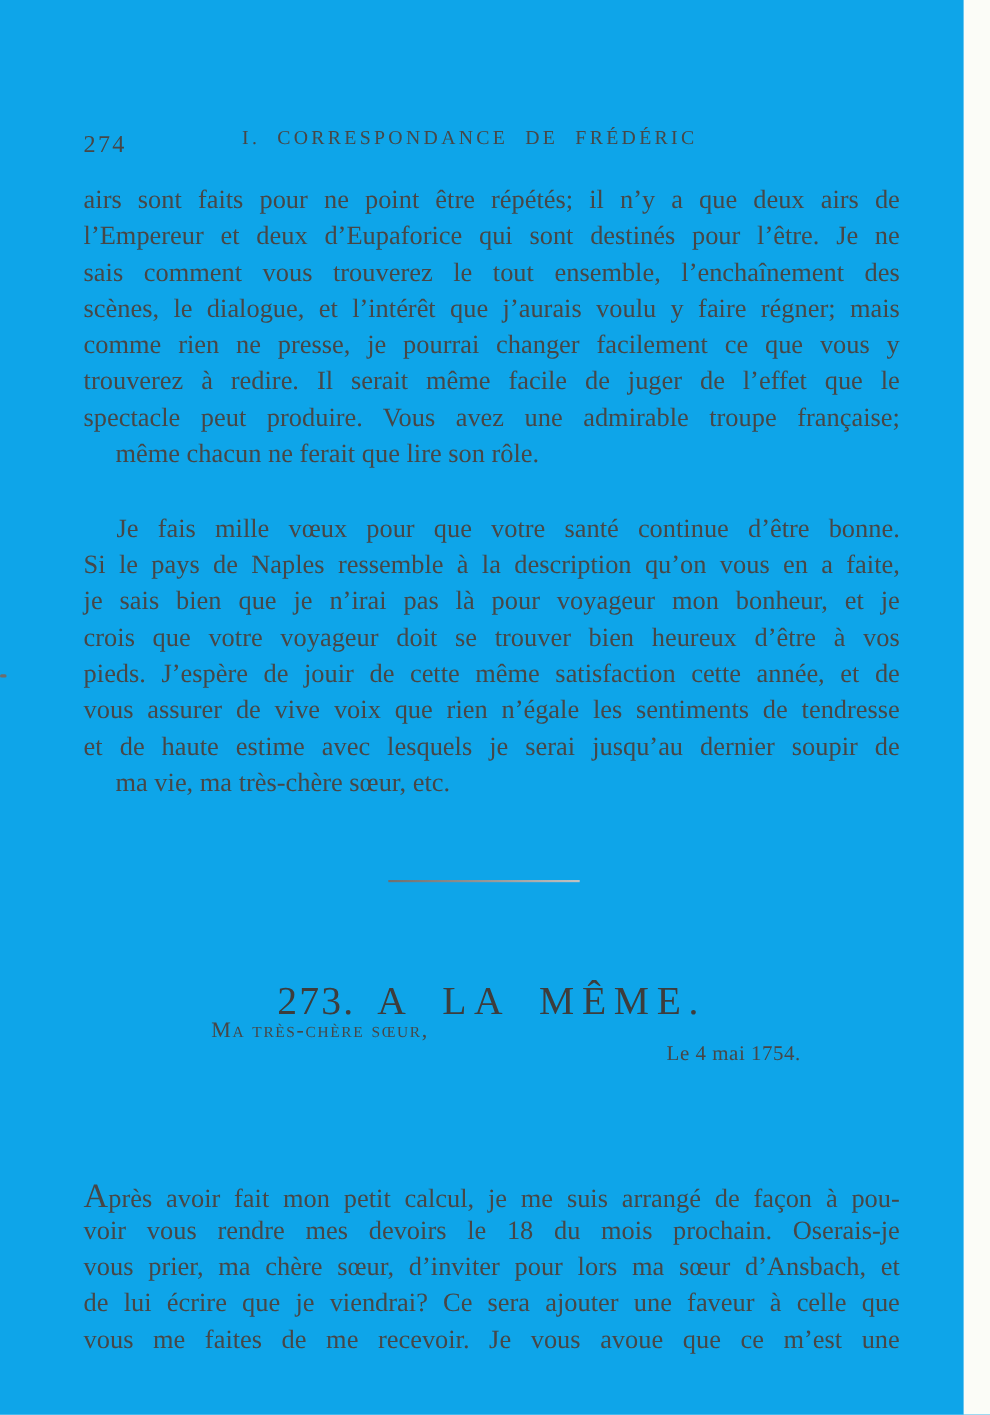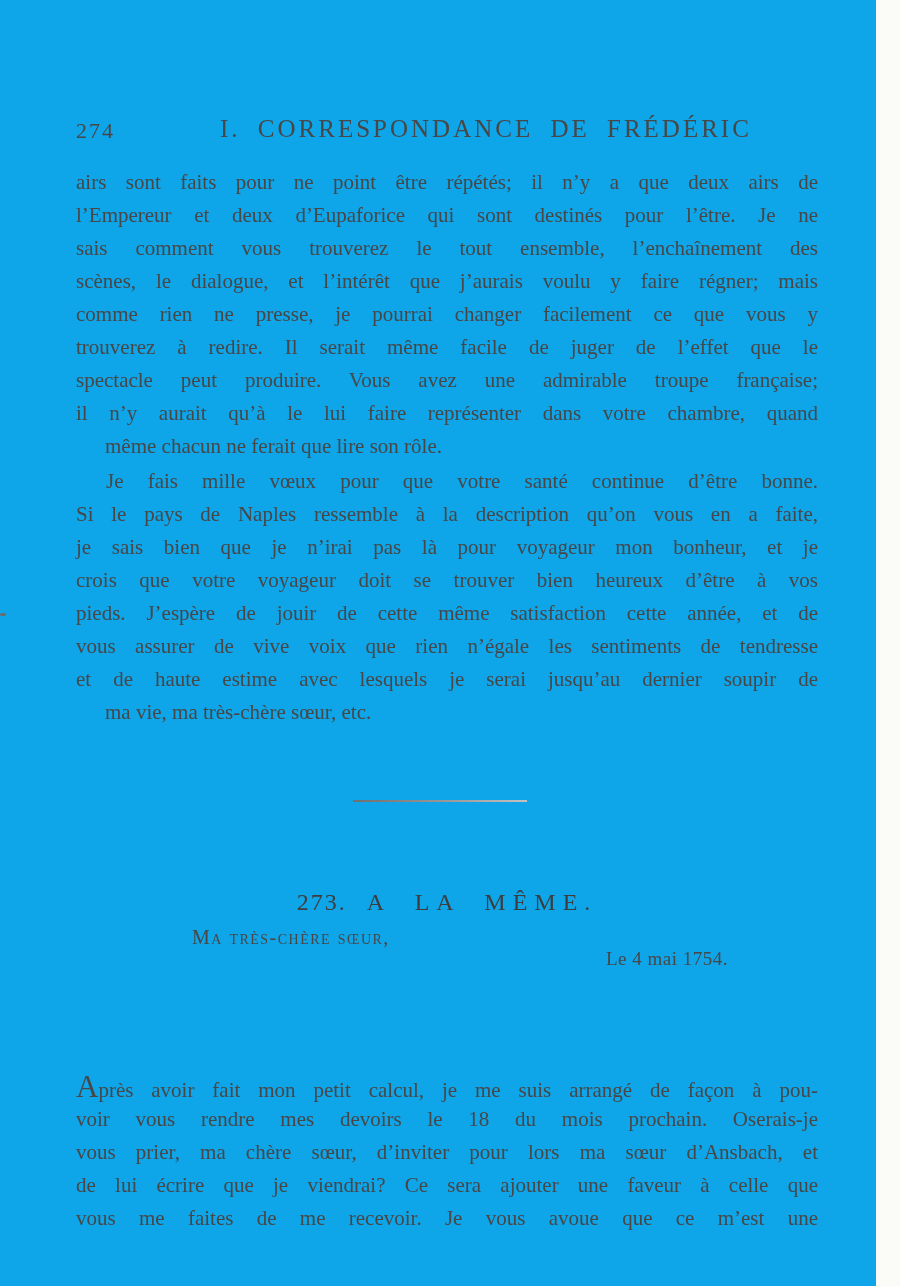--- a/index.html
+++ b/index.html
@@ -16,30 +16,30 @@
   
   .page-number {
     position: absolute;
     left: 76px; top: 118px;
     font-size: 22px;
     letter-spacing: 2px;
   }
   .header-title {
     position: absolute;
     left: 220px; top: 115px;
-    font-size: 25px;
+    font-size: 18px;
     letter-spacing: 3px;
     word-spacing: 8px;
   }
   
   .para {
     position: absolute;
     left: 76px;
     width: 742px;
-    font-size: 21px;
+    font-size: 24px;
   }
   #para1 { top: 166px; }
   #para2 { top: 465px; }
   #para3 { top: 1022px; margin-top: 48px; }
   .line {
     height: 33px;
     line-height: 33px;
     text-align: justify;
     text-align-last: justify;
     white-space: nowrap;
@@ -54,21 +54,21 @@
     width: 174px; height: 2px;
     background: linear-gradient(90deg, #6f6f6f, #9a9a9a 55%, #c2c2c2);
     border: none;
   }
   
   .letter-heading {
     position: absolute;
     left: 76px; top: 889px;
     width: 742px;
     text-align: center;
-    font-size: 24px;
+    font-size: 36px;
     color: #3d3d3d;
   }
   .letter-heading .num { letter-spacing: 2px; }
   .letter-heading .ttl { margin-left: 20px; letter-spacing: 7px; word-spacing: 12px; }
   .letter-date {
     position: absolute;
     right: 148px; top: 948px;
     font-size: 19px;
     letter-spacing: 0.5px;
   }
@@ -97,21 +97,20 @@
   <div class="header-title">I. CORRESPONDANCE DE FRÉDÉRIC</div>
 
   <div class="para" id="para1">
     <div class="line">airs sont faits pour ne point être répétés; il n’y a que deux airs de</div>
     <div class="line">l’Empereur et deux d’Eupaforice qui sont destinés pour l’être. Je ne</div>
     <div class="line">sais comment vous trouverez le tout ensemble, l’enchaînement des</div>
     <div class="line">scènes, le dialogue, et l’intérêt que j’aurais voulu y faire régner; mais</div>
     <div class="line">comme rien ne presse, je pourrai changer facilement ce que vous y</div>
     <div class="line">trouverez à redire. Il serait même facile de juger de l’effet que le</div>
     <div class="line">spectacle peut produire. Vous avez une admirable troupe française;</div>
-    <div class="line">il n’y aurait qu’à le lui faire représenter dans votre chambre, quand</div>
     <div class="line no-stretch">même chacun ne ferait que lire son rôle.</div>
   </div>
 
   <div class="para" id="para2">
     <div class="line indent-first">Je fais mille vœux pour que votre santé continue d’être bonne.</div>
     <div class="line">Si le pays de Naples ressemble à la description qu’on vous en a faite,</div>
     <div class="line">je sais bien que je n’irai pas là pour voyageur mon bonheur, et je</div>
     <div class="line">crois que votre voyageur doit se trouver bien heureux d’être à vos</div>
     <div class="line">pieds. J’espère de jouir de cette même satisfaction cette année, et de</div>
     <div class="line">vous assurer de vive voix que rien n’égale les sentiments de tendresse</div>

